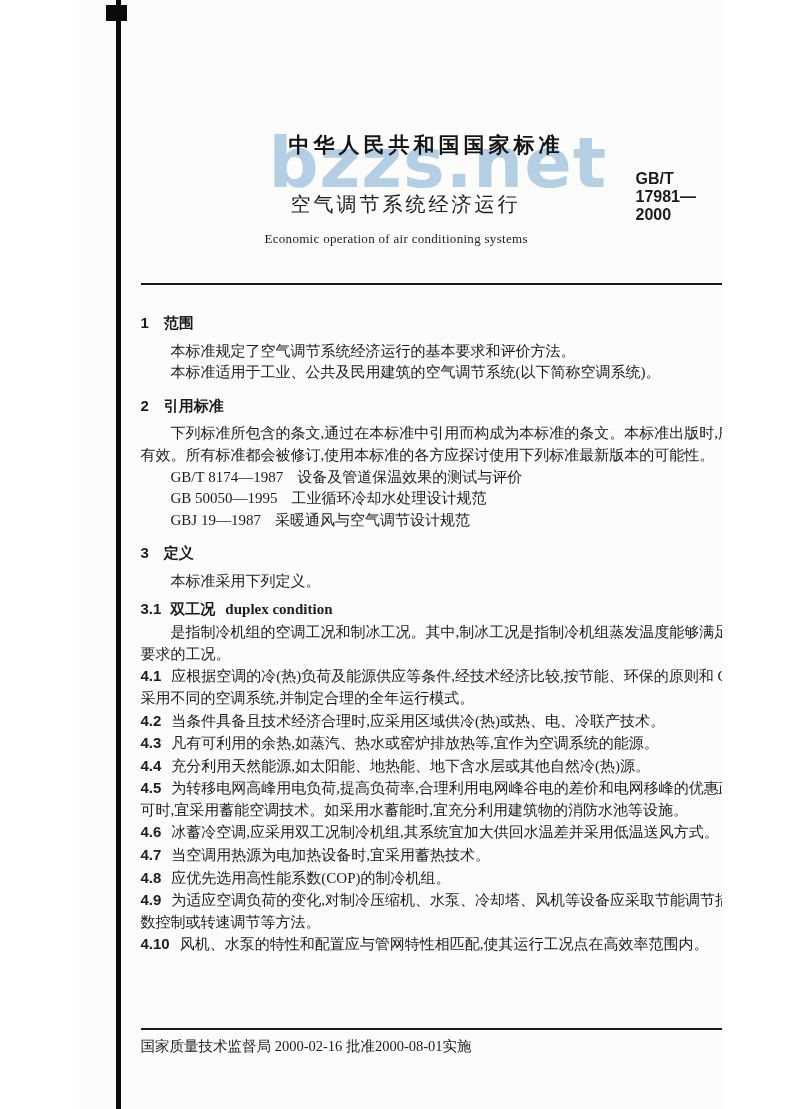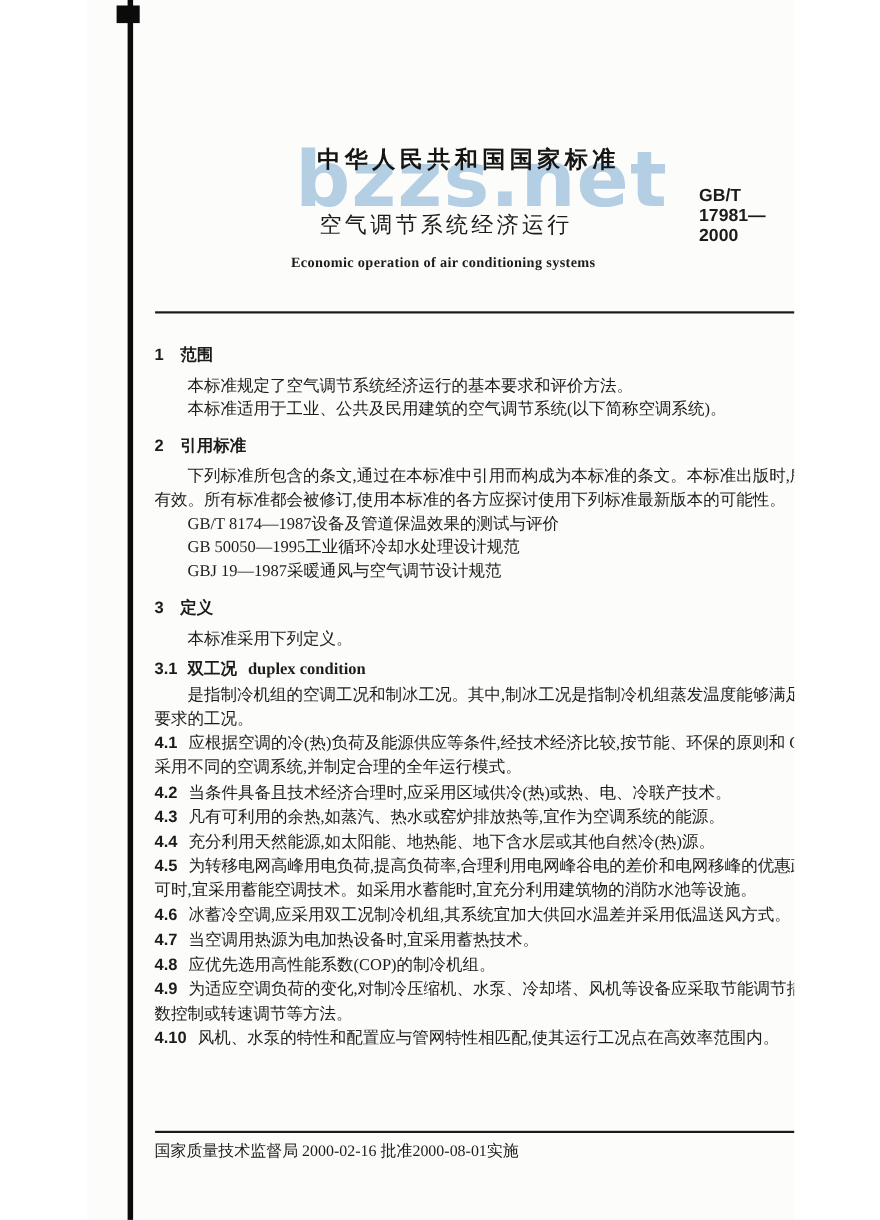--- a/index.html
+++ b/index.html
@@ -30,31 +30,31 @@
     position:absolute; left:557px; top:170px;
     font-family:"Liberation Sans",sans-serif; font-weight:bold; font-size:16px;
   }
   .doc-title {
     position:absolute; left:212px; top:191px;
     font-family:"Liberation Sans",sans-serif; font-weight:normal;
     font-size:20px; letter-spacing:3px;
   }
   .doc-title-en {
     position:absolute; left:186px; top:231px;
-    font-weight:bold; font-size:13px; letter-spacing:0.3px;
+    font-weight:normal; font-size:13px; letter-spacing:0.3px;
   }
   .header-rule { position:absolute; left:62px; top:283px; width:678px; height:2px; background:#1a1a1a; z-index:2; }
   
   .doc-body { position:absolute; left:62px; top:301px; width:678px; z-index:2; }
   .block { font-size:15px; line-height:21.6px; }
   .heading { font-family:"Liberation Sans",sans-serif; font-weight:bold; margin:11px 0 7px; }
   .heading .num { margin-right:15px; }
   .para { text-indent:2em; }
   .ref { margin-left:2em; }
-  .ref .ref-num { }
+  .ref .ref-num { margin-right:14px; }
   .term { margin:5px 0 2px; font-weight:bold; }
   .term .num, .term .term-cn { font-family:"Liberation Sans",sans-serif; }
   .term .num { margin-right:9px; }
   .term .term-cn { margin-right:10px; }
   .item .num { font-family:"Liberation Sans",sans-serif; font-weight:bold; margin-right:10px; }
   
   .footer-rule { position:absolute; left:62px; top:1028px; width:678px; height:2px; background:#1a1a1a; z-index:2; }
   .footer {
     position:absolute; left:62px; top:1037px; width:678px; z-index:2;
     display:flex; justify-content:flex-start; font-size:14.5px;

